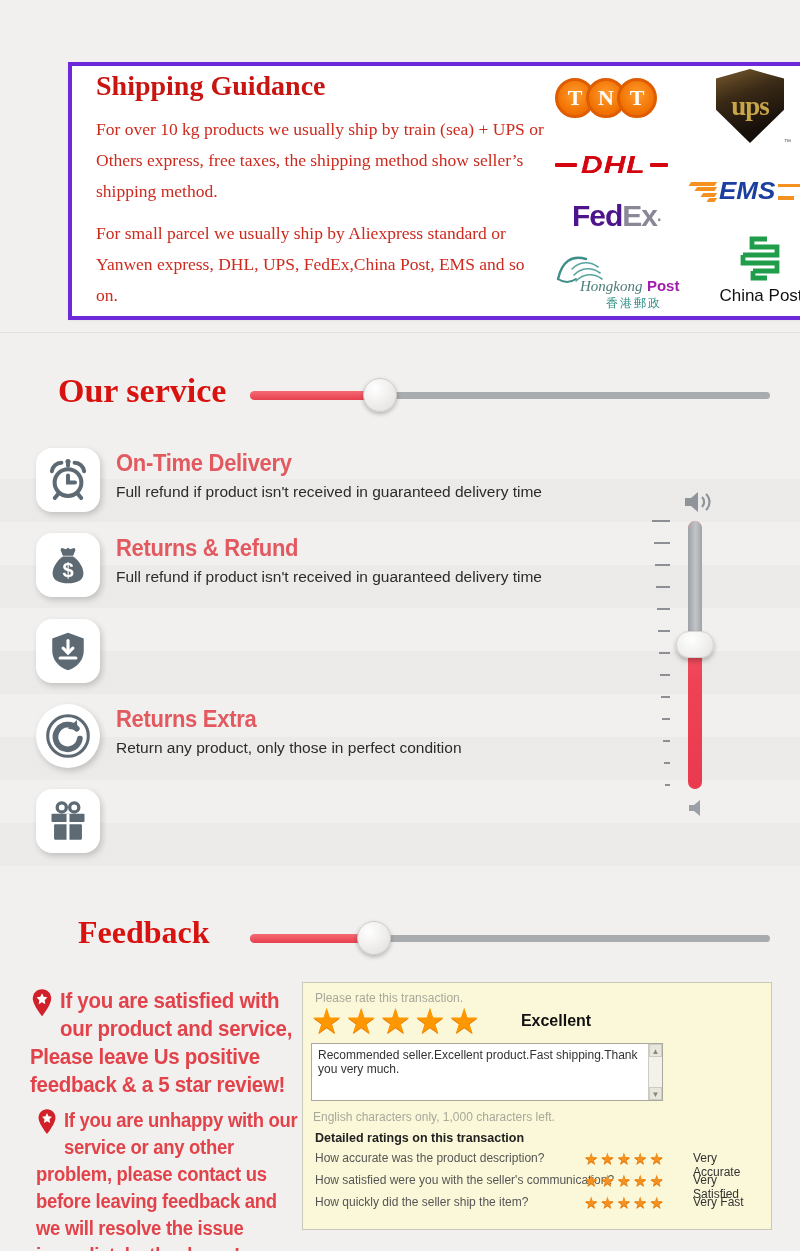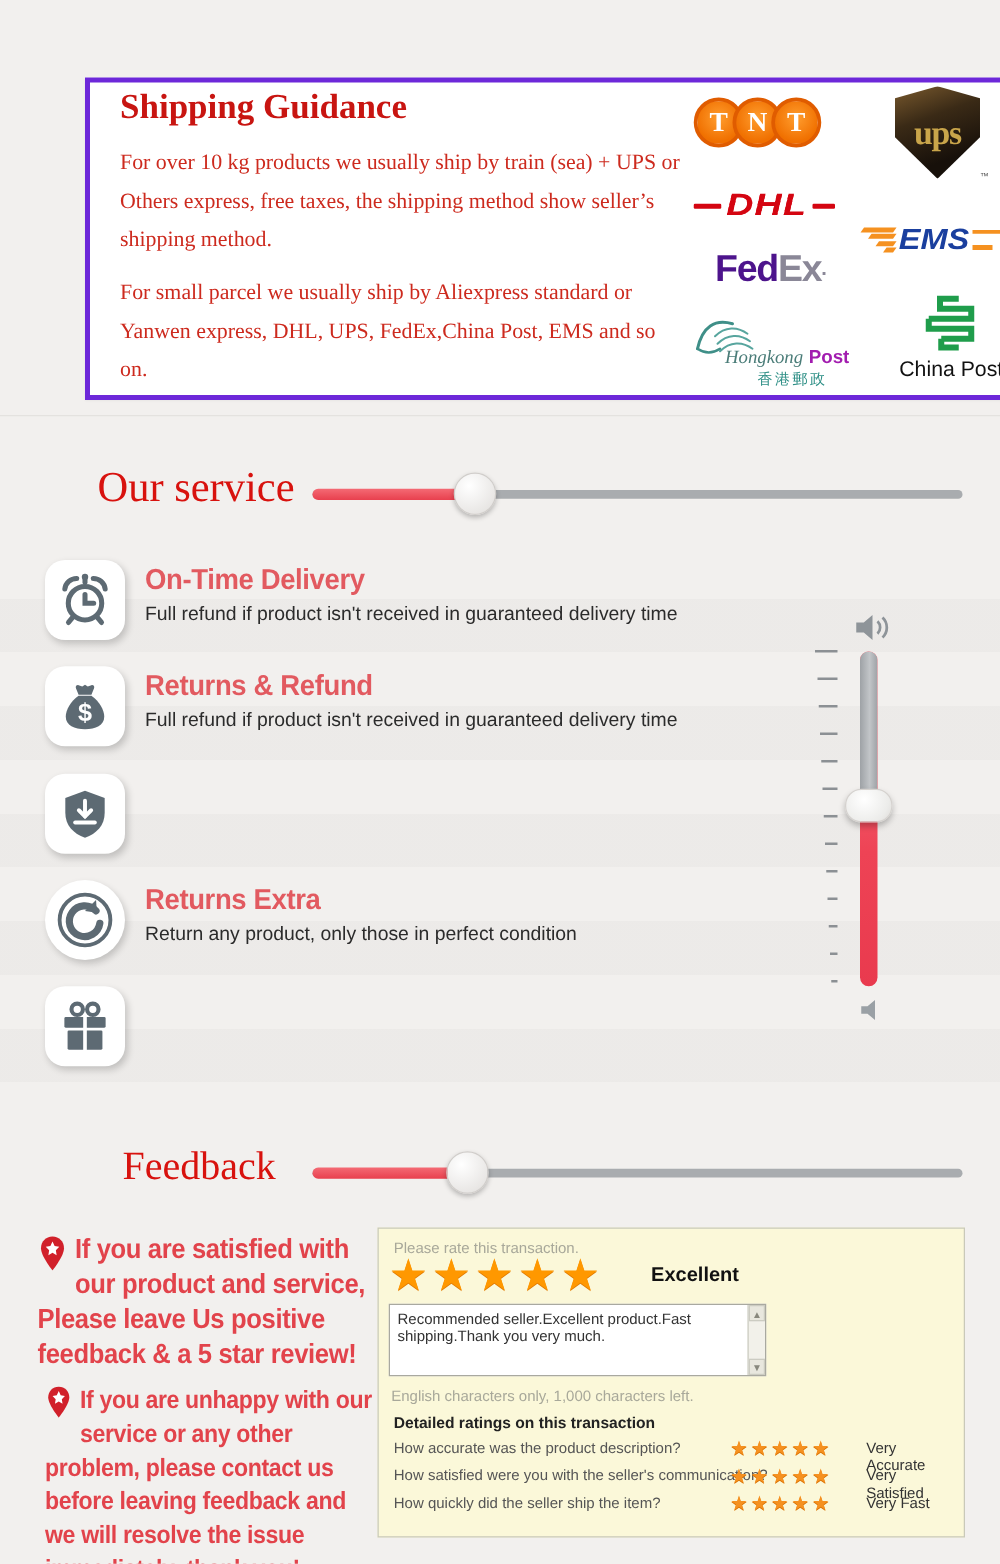--- a/index.html
+++ b/index.html
@@ -74,23 +74,22 @@
   .hkpost { left:480px; top:183px; width:120px; height:58px; display:block; }
   .hk-text-row { position:absolute; left:28px; top:28px; white-space:nowrap; }
   .hk-italic { font-family:"Liberation Serif", serif; font-style:italic; font-size:15px; color:#4a7c78; }
   .hk-bold { font-weight:bold; font-size:15px; color:#a21caf; }
   .hk-cn { position:absolute; left:54px; top:46px; font-size:12px; color:#2e8f86; letter-spacing:2px; }
   .chinapost { left:630px; top:168px; width:118px; display:block; text-align:center; }
   .cp-label { font-size:17px; color:#111; margin-top:2px; font-weight:500; }
 
   
   .section-heading {
-    font-family:"Liberation Serif", serif; font-weight:normal;
+    font-family:"Liberation Serif", serif; font-weight:bold;
     color:#d8120e;
-    margin-left:20px;
   }
   .h-service { left:58px; top:372px; font-size:34px; }
   .h-feedback { left:78px; top:914px; font-size:32px; }
   .hslider { position:absolute; height:36px; }
   .hs1 { left:250px; top:377px; width:520px; }
   .hs2 { left:250px; top:920px; width:520px; }
   .hs-gray { position:absolute; top:15px; left:0; right:0; height:7px; border-radius:4px; background:#a9acaf; }
   .hs-red  { position:absolute; top:14px; left:0; height:9px; border-radius:5px; background:linear-gradient(#f46a74,#e8404e); }
   .hs-knob {
     position:absolute; top:1px; width:34px; height:34px; border-radius:50%;
@@ -132,21 +131,21 @@
   .fb-n2 { left:36px; top:1106px; width:264px; font-size:18.5px; line-height:25px; }
 
   
   .fb-panel { left:302px; top:982px; width:470px; height:248px;
     background:#fbf8d9; border:1px solid #c9c9b9; }
   .fb-prompt { position:absolute; left:12px; top:8px; font-size:12px; color:#a8a89a; }
   .fb-stars-row { position:absolute; left:8px; top:18px; display:flex; align-items:center; }
   .big-stars { font-size:35px; color:#ff9800; letter-spacing:3px;
     text-shadow:0 1px 0 #e07a00; line-height:40px; }
   .fb-excellent { font-size:16px; font-weight:bold; color:#111; margin-left:38px; }
-  .fb-textarea { position:absolute; left:8px; top:60px; width:302px; height:58px;
+  .fb-textarea { position:absolute; left:8px; top:60px; width:352px; height:58px;
     background:#fff; border:1px solid #a9a9a0; }
   .fb-comment { position:absolute; left:6px; top:4px; right:18px; font-size:12px; color:#333; }
   .fb-scrollbar { position:absolute; right:0; top:0; bottom:0; width:14px;
     background:#f2f1ea; border-left:1px solid #ccccc2; display:flex; flex-direction:column; justify-content:space-between; }
   .sb-btn { height:13px; font-size:8px; color:#88887d; text-align:center; line-height:13px;
     background:#e8e7de; border:1px solid #ccccc2; }
   .fb-chars { position:absolute; left:10px; top:127px; font-size:12px; color:#a8a89a; }
   .fb-detail-title { position:absolute; left:12px; top:148px; font-size:12.5px; font-weight:bold; color:#222; }
   .fb-row { position:absolute; left:12px; width:446px; height:18px; }
   .fb-q { position:absolute; left:0; top:2px; font-size:12px; color:#555; }

